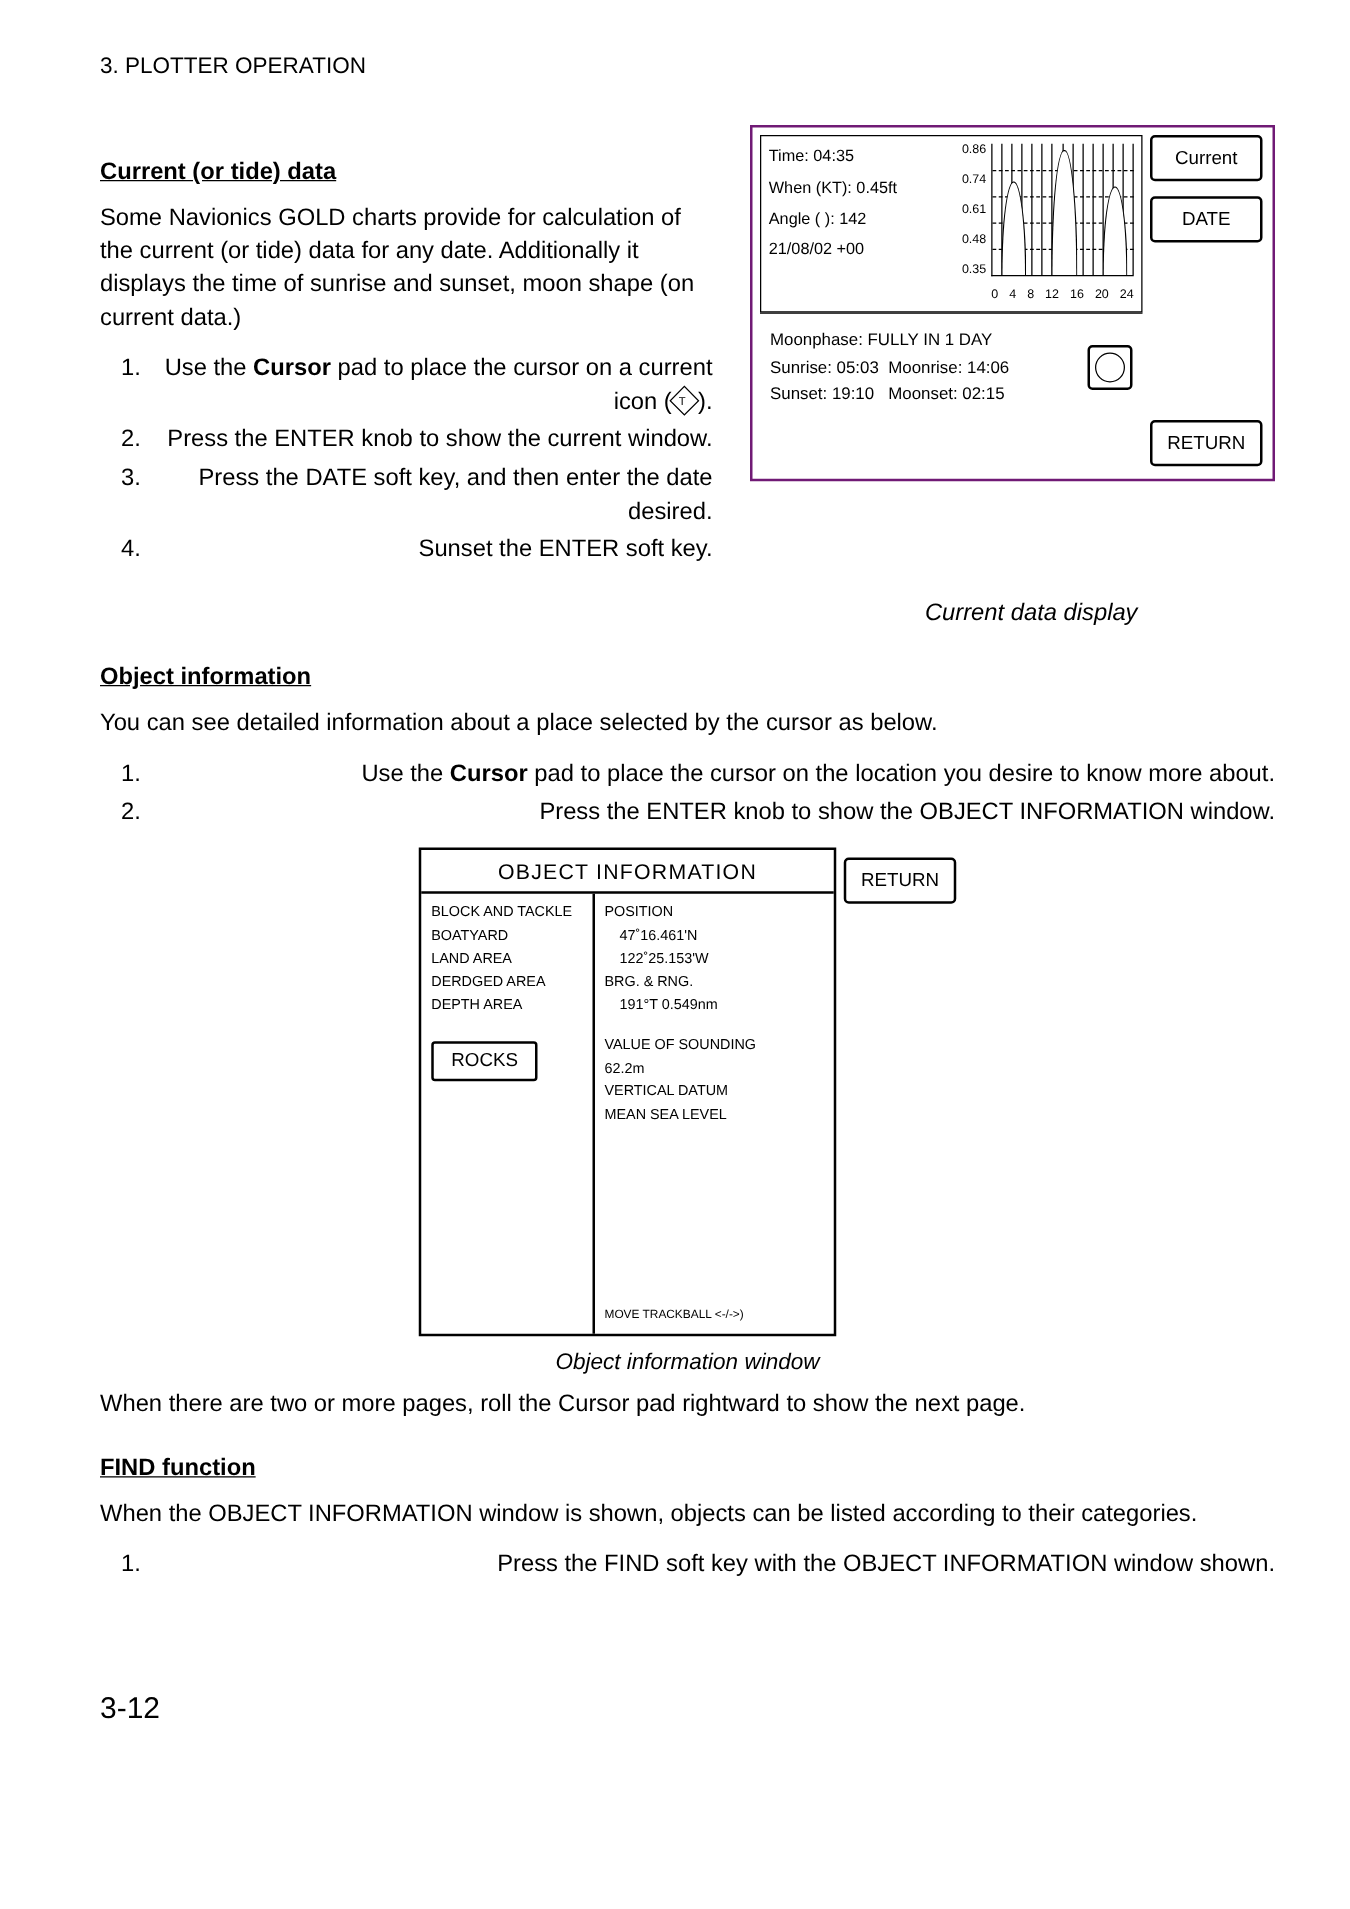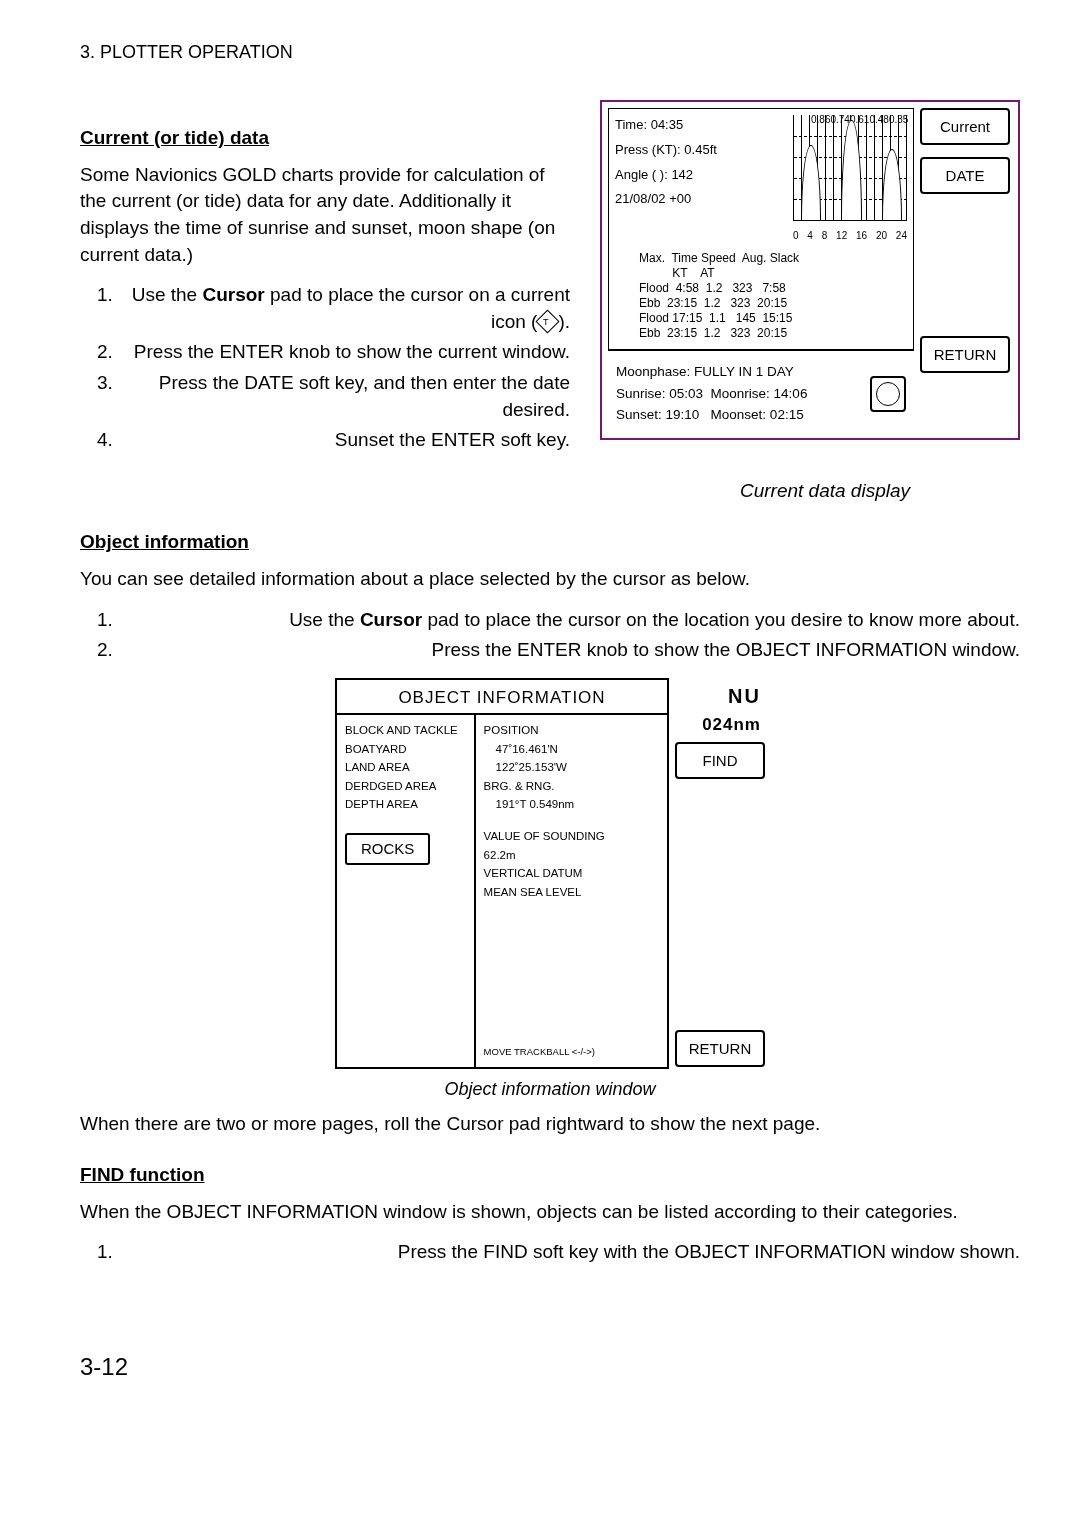--- a/index.html
+++ b/index.html
@@ -68,26 +68,25 @@
       gap: 10px;
     }
     .current-info { font-size: 13px; line-height: 1.9; width: 140px; }
     .current-mini-chart { flex: 1; position: relative; height: 130px; }
     .tick-labels-y {
       position: absolute;
       left: -2px;
       top: 0;
       height: 110px;
       display: flex;
-      flex-direction: row;
+      flex-direction: column;
       justify-content: space-between;
       font-size: 10px;
       text-align: right;
       width: 26px;
-      margin-left: 48px;
     }
     .chart-area {
       position: absolute;
       left: 28px;
       top: 2px;
       right: 0;
       height: 106px;
       border-left: 1.5px solid #000;
       border-bottom: 1.5px solid #000;
     }
@@ -205,21 +204,21 @@
     </ol>
   </div>
 
   <div class="right-col">
     <div class="current-display display-box">
       <div class="current-left">
         <div class="current-chart-box">
           <div class="current-chart-top">
             <div class="current-info">
               <div><span>Time:</span> <span>04:35</span></div>
-              <div><span>Press (KT):</span> <span>0.45ft</span></div>
+              <div><span>When (KT):</span> <span>0.45ft</span></div>
               <div><span>Angle ( ):</span> <span>142</span></div>
               <div><span>21/08/02</span> <span>+00</span></div>
             </div>
             <div class="current-mini-chart">
               <div class="tick-labels-y">
                 <span>0.86</span>
                 <span>0.74</span>
                 <span>0.61</span>
                 <span>0.48</span>
                 <span>0.35</span>
@@ -253,26 +252,20 @@
                 <span>0</span>
                 <span>4</span>
                 <span>8</span>
                 <span>12</span>
                 <span>16</span>
                 <span>20</span>
                 <span>24</span>
               </div>
             </div>
           </div>
-          <div class="current-tide-table"><span>Max.  Time Speed  Aug. Slack
-          KT    AT</span>
-<span>Flood  4:58  1.2   323   7:58</span>
-<span>Ebb  23:15  1.2   323  20:15</span>
-<span>Flood 17:15  1.1   145  15:15</span>
-<span>Ebb  23:15  1.2   323  20:15</span></div>
         </div>
         <div class="current-moon">
           <div class="moon-info">
             <div>Moonphase: FULLY IN 1 DAY</div>
             <div><span>Sunrise: 05:03</span>&nbsp;&nbsp;<span>Moonrise: 14:06</span></div>
             <div><span>Sunset: 19:10</span>&nbsp;&nbsp;&nbsp;<span>Moonset: 02:15</span></div>
           </div>
           <div class="moon-circle"></div>
         </div>
       </div>
@@ -313,25 +306,20 @@
         <div style="padding-left:12px">191°T   0.549nm</div>
         <div style="margin-top:14px">VALUE OF SOUNDING</div>
         <div>62.2m</div>
         <div>VERTICAL DATUM</div>
         <div>MEAN SEA LEVEL</div>
         <div class="move">MOVE TRACKBALL &lt;-/-&gt;)</div>
       </div>
     </div>
   </div>
   <div class="obj-side">
-    <div>
-      <div class="NU">NU</div>
-      <div class="nm">024nm</div>
-      <div class="softkey">FIND</div>
-    </div>
     <div class="softkey">RETURN</div>
   </div>
 </div>
 <p class="caption">Object information window</p>
 
 <p>When there are two or more pages, roll the Cursor pad rightward to show the next page.</p>
 
 <div class="sub-heading">FIND function</div>
 <p>When the OBJECT INFORMATION window is shown, objects can be listed according to their categories.</p>
 <ol>

